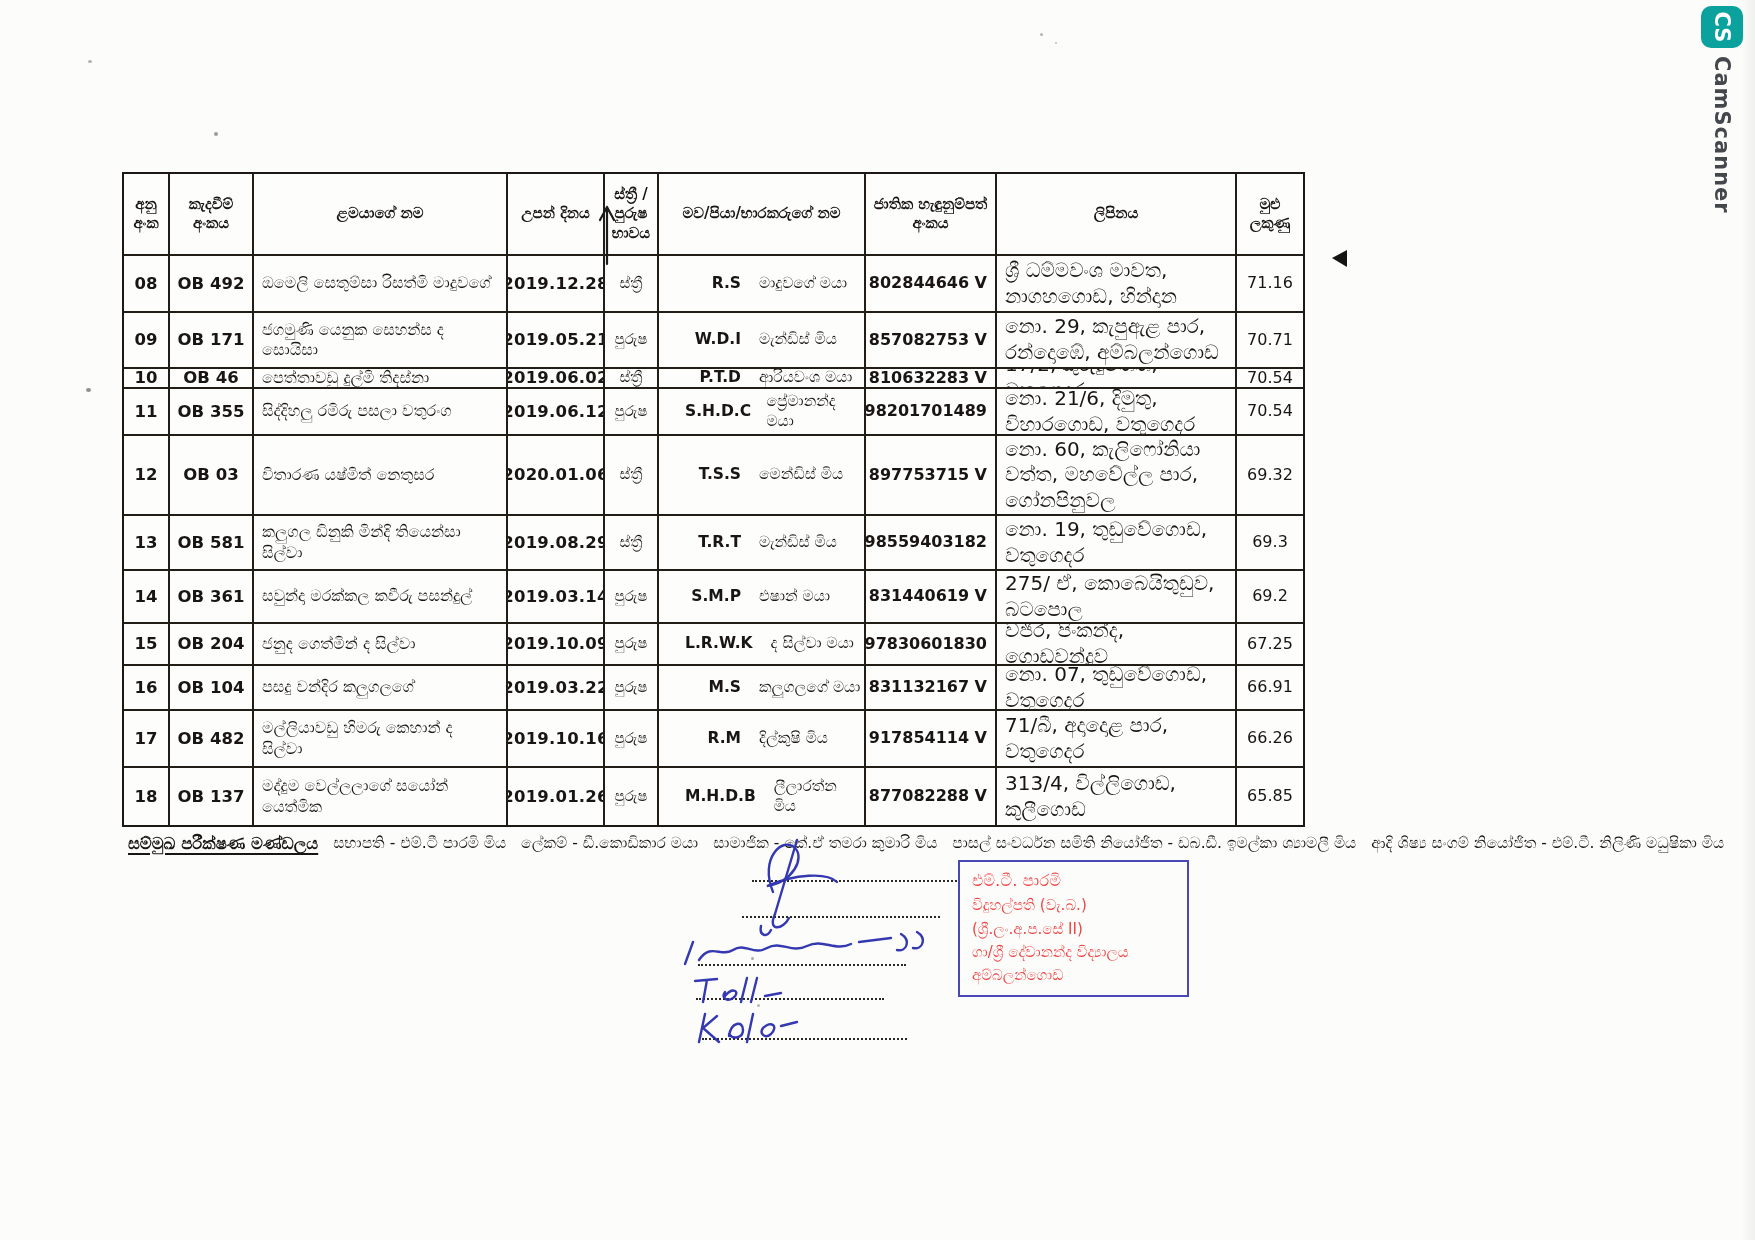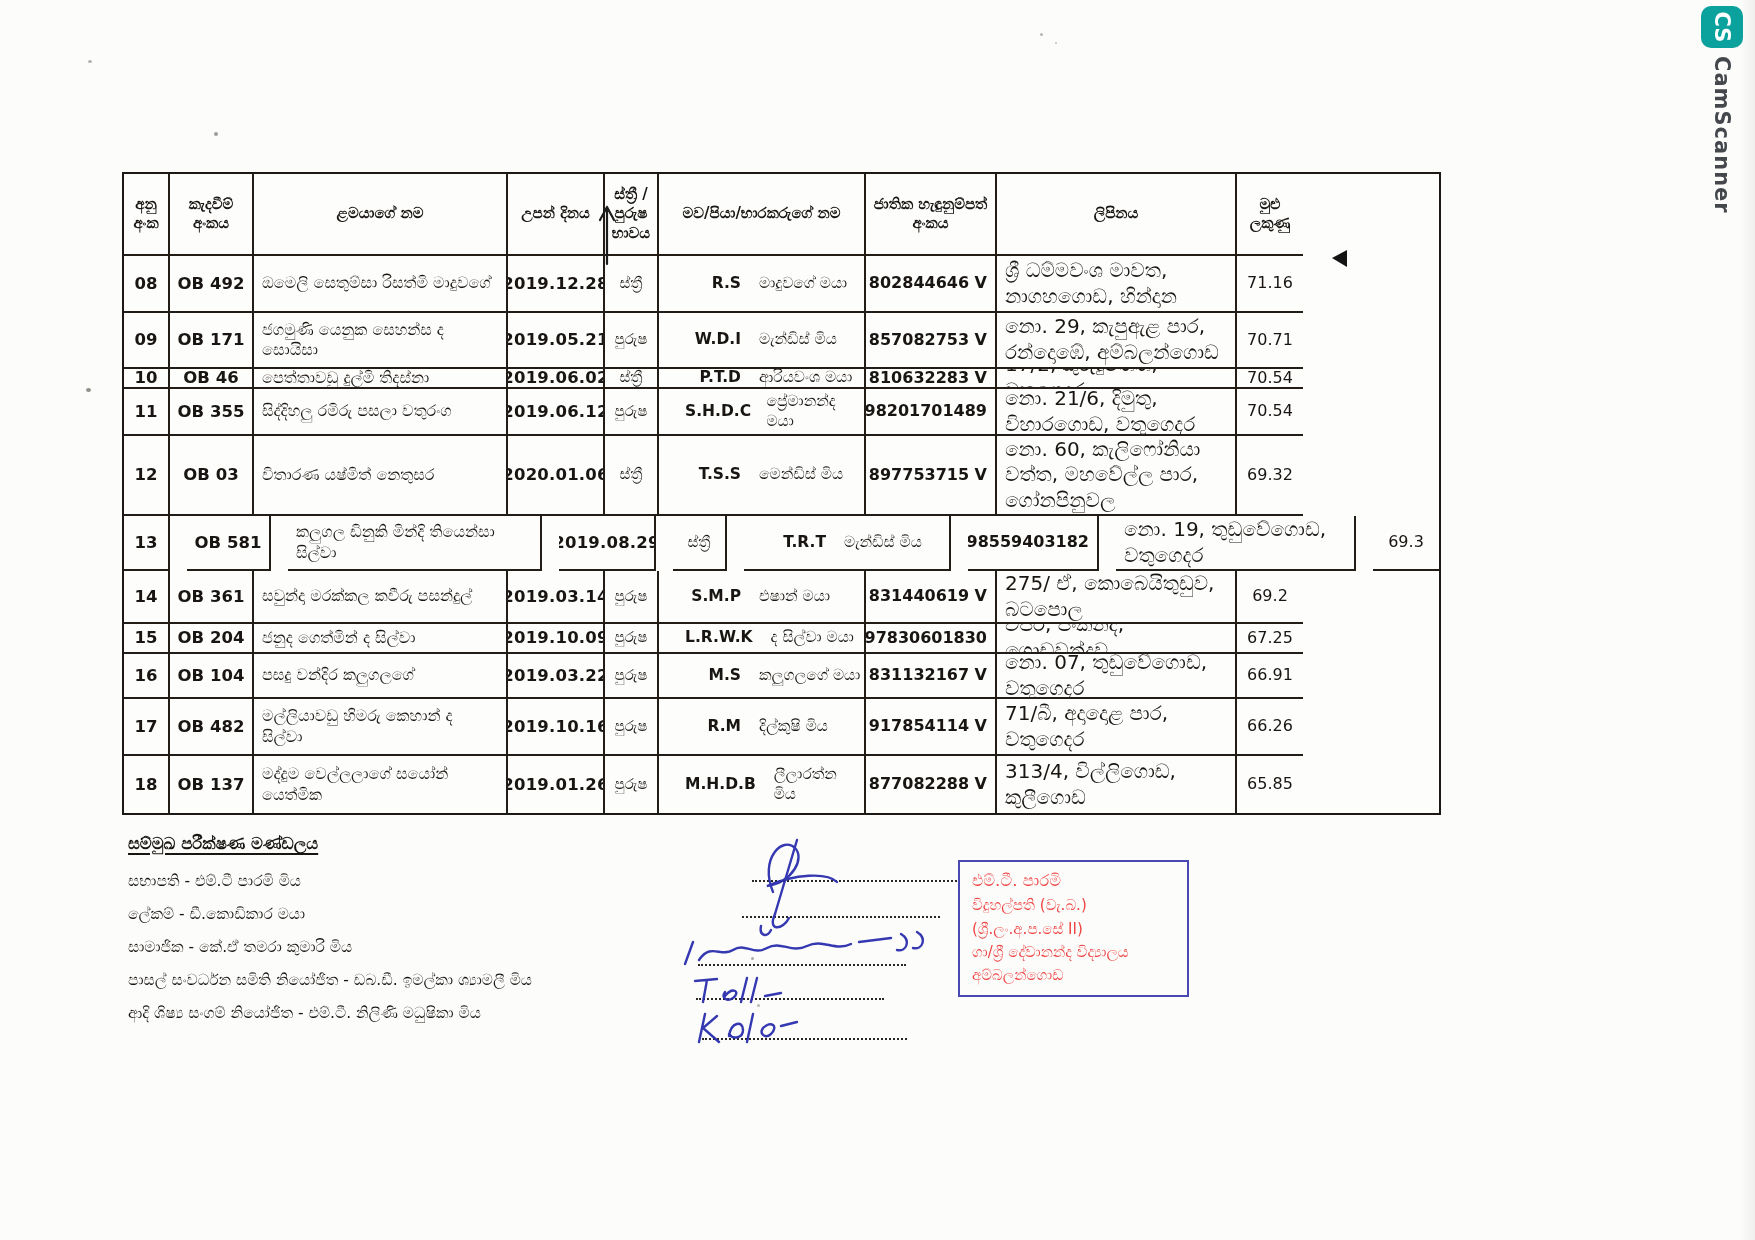--- a/index.html
+++ b/index.html
@@ -48,21 +48,21 @@
   .sort-arrow{position:absolute; left:596px; top:198px;}
 
   
   .ink-arrow{
     position:absolute; left:1332px; top:250px; width:0; height:0;
     border-top:8px solid transparent; border-bottom:9px solid transparent;
     border-right:15px solid #141414;
   }
 
   
-  .footer-left{position:absolute; left:128px; top:834px; display:flex; flex-direction:column; gap:15px;}
+  .footer-left{position:absolute; left:128px; top:834px; display:flex; flex-direction:row; gap:15px;}
   .footer-heading{
     font-weight:bold; font-size:16.5px;
     text-decoration:underline; text-decoration-thickness:2px; text-underline-offset:4px;
     margin-bottom:4px;
   }
   .footer-line{font-size:15.5px;}
 
   
   .dotline{position:absolute; height:0; border-bottom:2.4px dotted #2a2824;}
   .dl1{left:752px; top:880px; width:205px;}
@@ -186,21 +186,21 @@
           <div class="cell c-dob">2020.01.06</div>
           <div class="cell c-gender">ස්ත්‍රී</div>
           <div class="cell c-guardian">
             <span class="g-init">T.S.S</span>
             <span class="g-name">මෙන්ඩිස් මිය</span>
           </div>
           <div class="cell c-nic">897753715 V</div>
           <div class="cell c-address">නො. 60, කැලිෆෝනියා වත්ත, මහවේල්ල පාර, ගෝනපිනුවල</div>
           <div class="cell c-marks">69.32</div>
         </div>
-        <div class="trow" style="height: 55px; gap: 17px;">
+        <div class="trow" style="height: 55px;">
           <div class="cell c-serial">13</div>
           <div class="cell c-ob">OB 581</div>
           <div class="cell c-name">කලුගල ඩිනුකි මින්දි තියෙන්සා සිල්වා</div>
           <div class="cell c-dob">2019.08.29</div>
           <div class="cell c-gender">ස්ත්‍රී</div>
           <div class="cell c-guardian">
             <span class="g-init">T.R.T</span>
             <span class="g-name">මැන්ඩිස් මිය</span>
           </div>
           <div class="cell c-nic">198559403182</div>
@@ -214,21 +214,21 @@
           <div class="cell c-dob">2019.03.14</div>
           <div class="cell c-gender">පුරුෂ</div>
           <div class="cell c-guardian">
             <span class="g-init">S.M.P</span>
             <span class="g-name">එෂාන් මයා</span>
           </div>
           <div class="cell c-nic">831440619 V</div>
           <div class="cell c-address">275/ ඒ, කොබෙයිතුඩුව, බටපොල</div>
           <div class="cell c-marks">69.2</div>
         </div>
-        <div class="trow" style="height: 30px;">
+        <div class="trow" style="height: 42px;">
           <div class="cell c-serial">15</div>
           <div class="cell c-ob">OB 204</div>
           <div class="cell c-name">ජනුද ගෙත්මින් ද සිල්වා</div>
           <div class="cell c-dob">2019.10.09</div>
           <div class="cell c-gender">පුරුෂ</div>
           <div class="cell c-guardian">
             <span class="g-init">L.R.W.K</span>
             <span class="g-name">ද සිල්වා මයා</span>
           </div>
           <div class="cell c-nic">197830601830</div>

